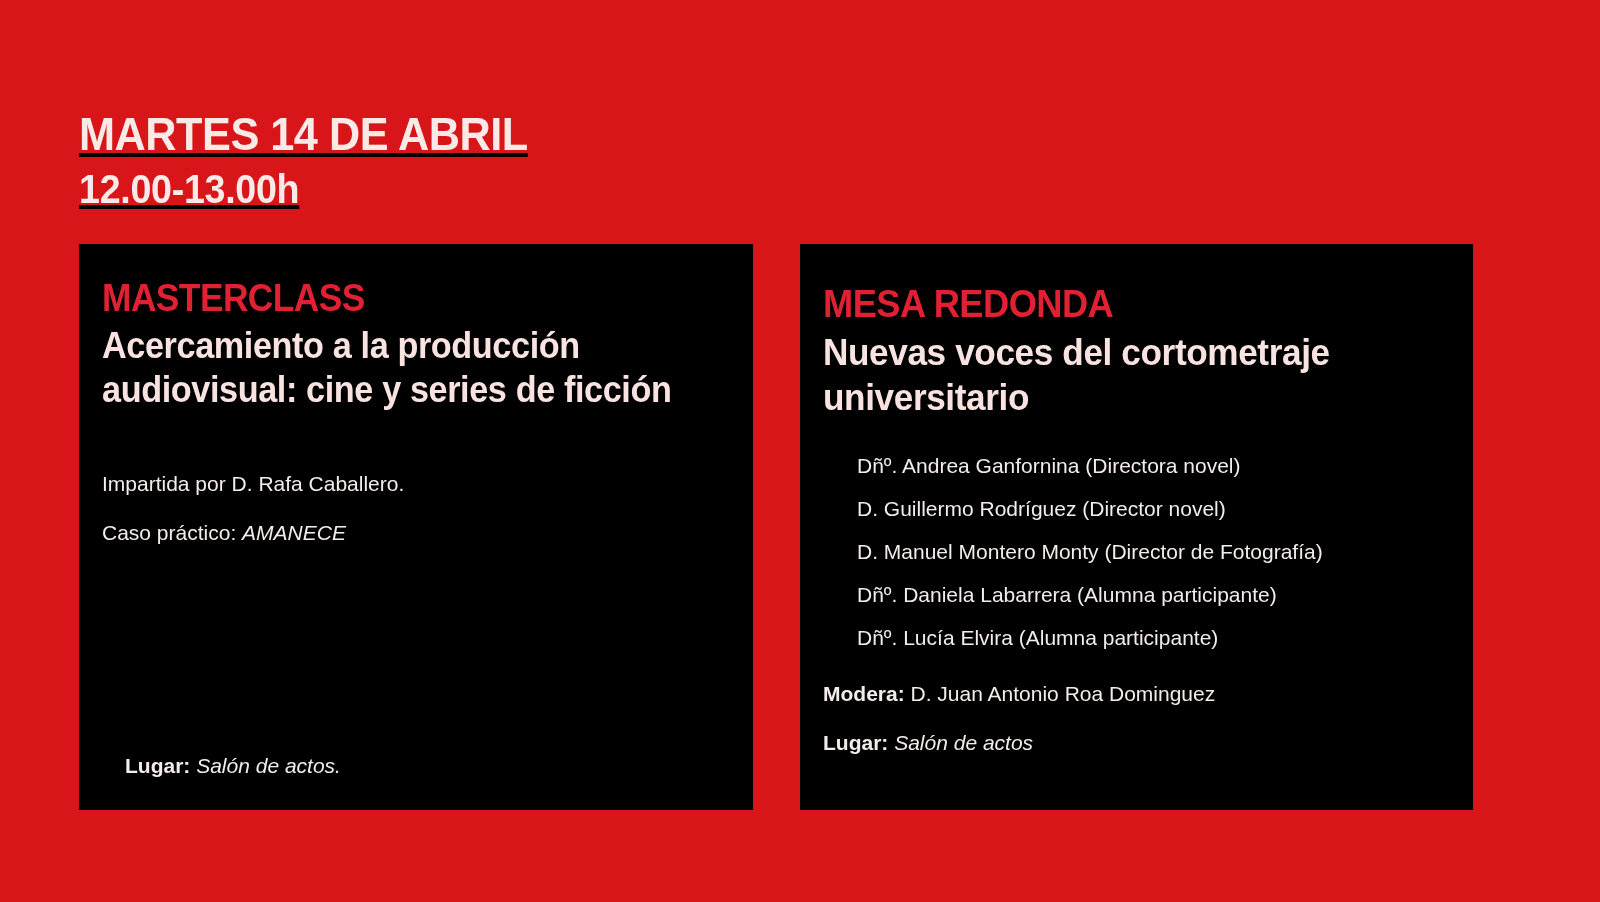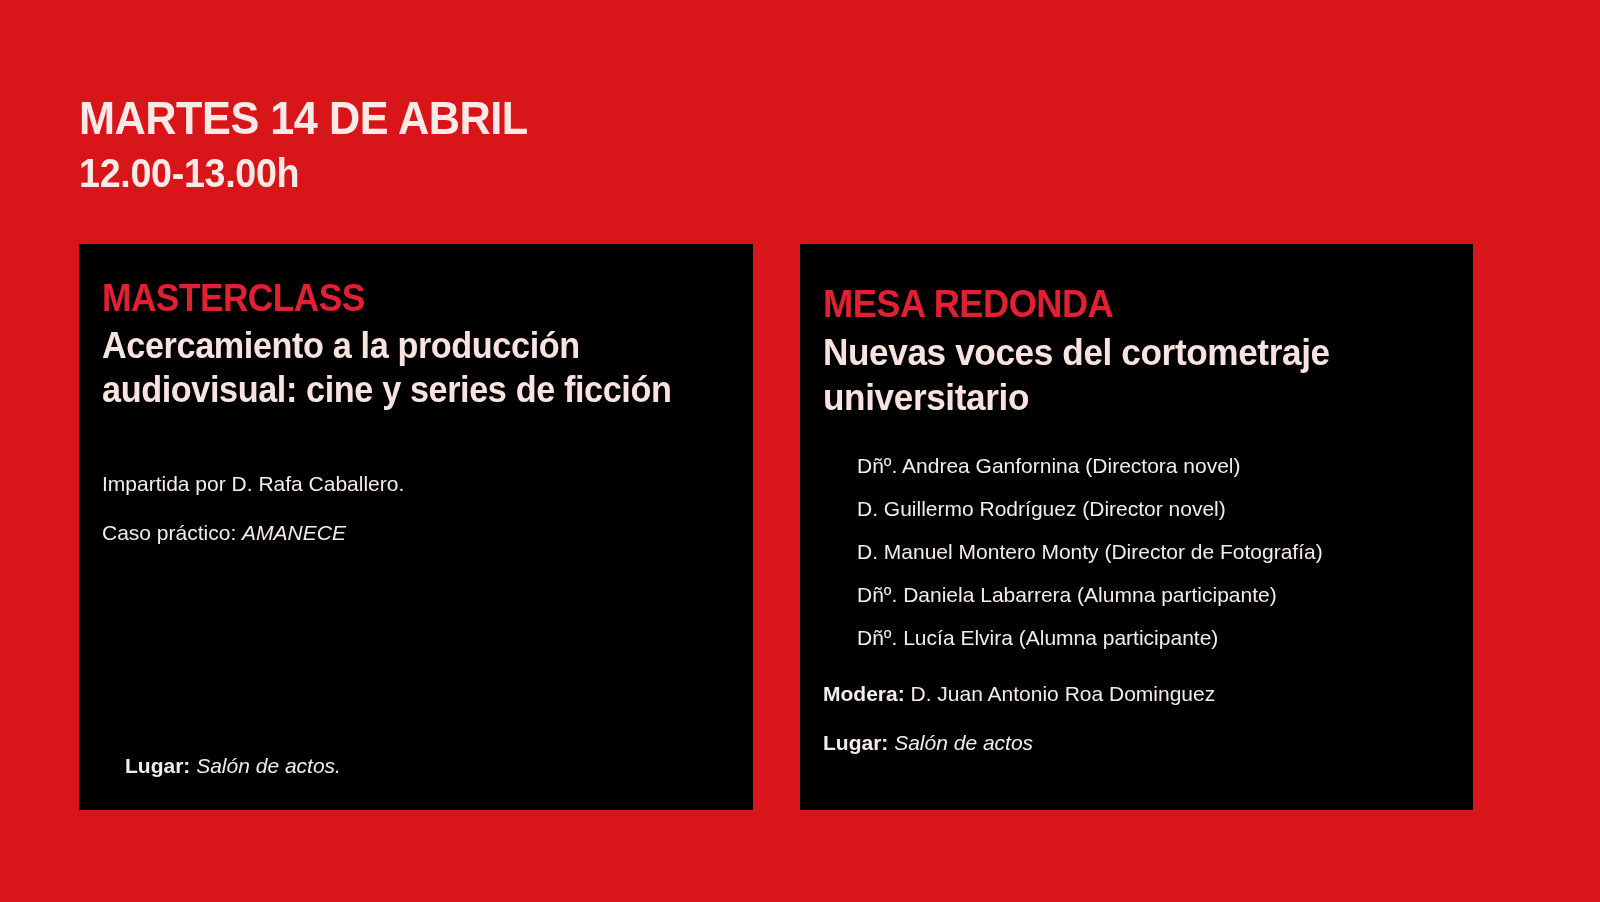--- a/index.html
+++ b/index.html
@@ -18,22 +18,23 @@
     position: relative;
     width: 1600px;
     height: 902px;
     background: #d8161a;
   }
 
   
   .header {
     position: absolute;
     left: 79px;
-    top: 92px;
+    top: 108px;
     width: 900px;
+    text-decoration: underline;
   }
   .header-date {
     font-family: "Liberation Sans", sans-serif;
     font-weight: bold;
     font-size: 46px;
     line-height: 52px;
     letter-spacing: -0.5px;
     color: #f9e9e7;
     text-transform: uppercase;
     transform: scaleX(0.94);

